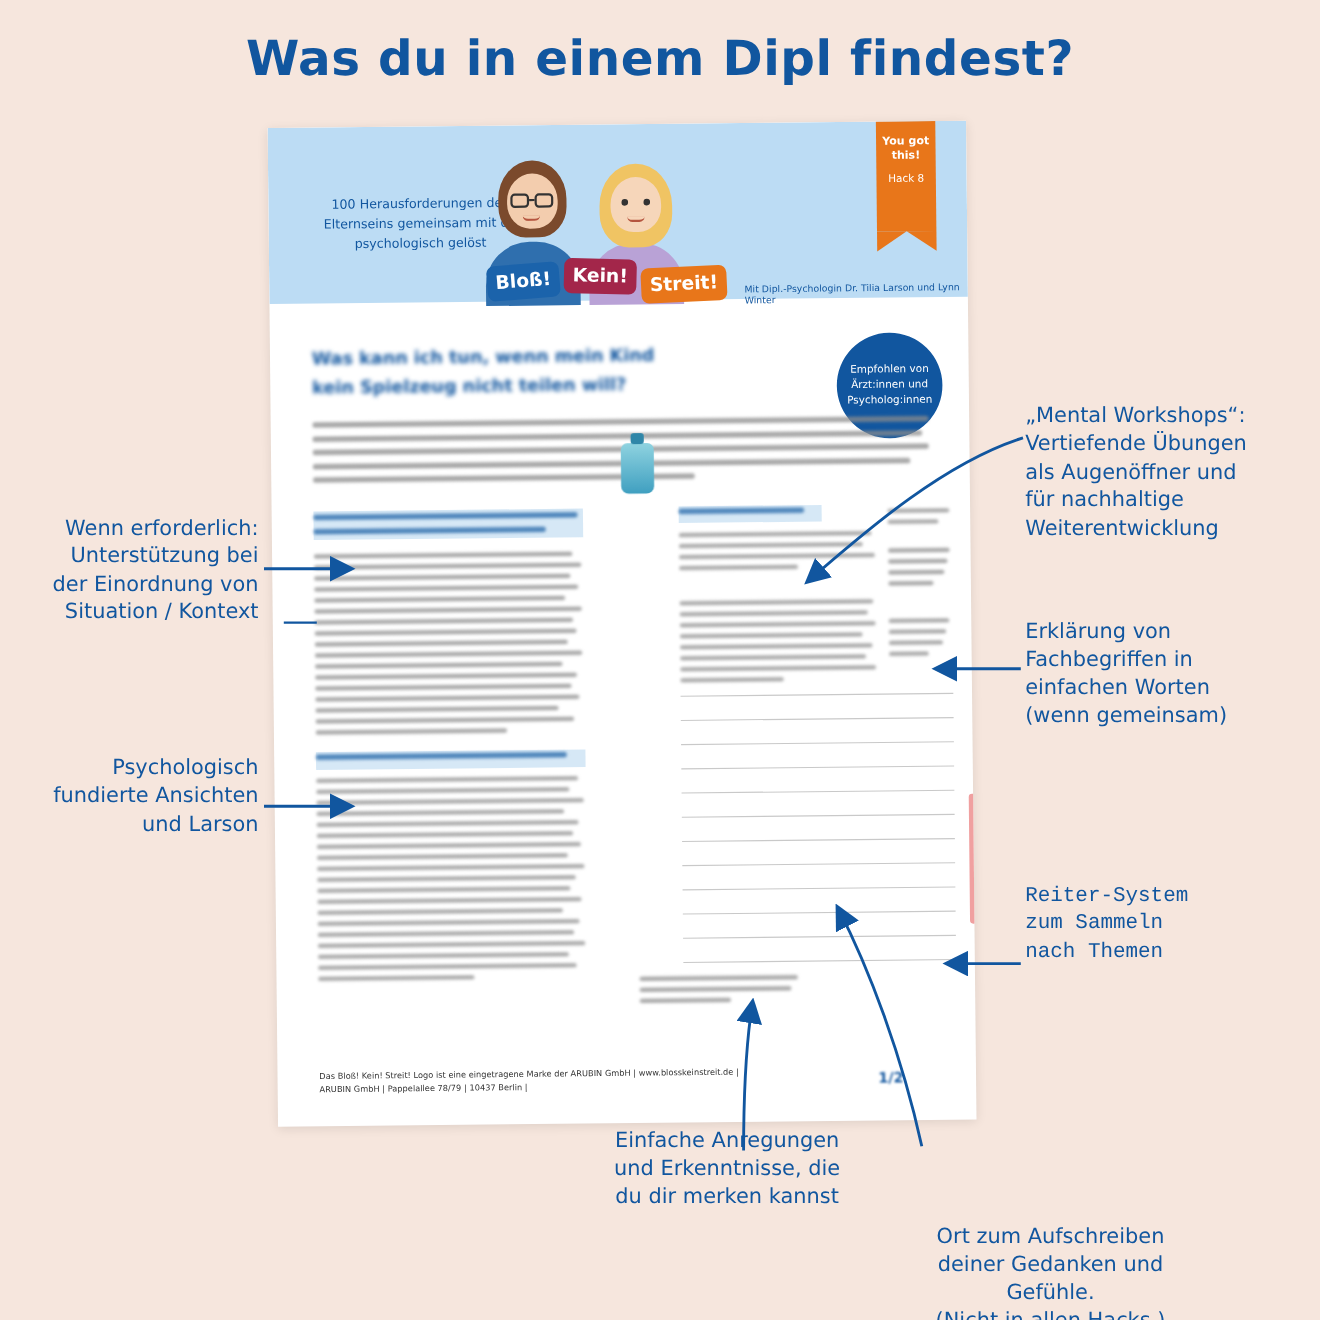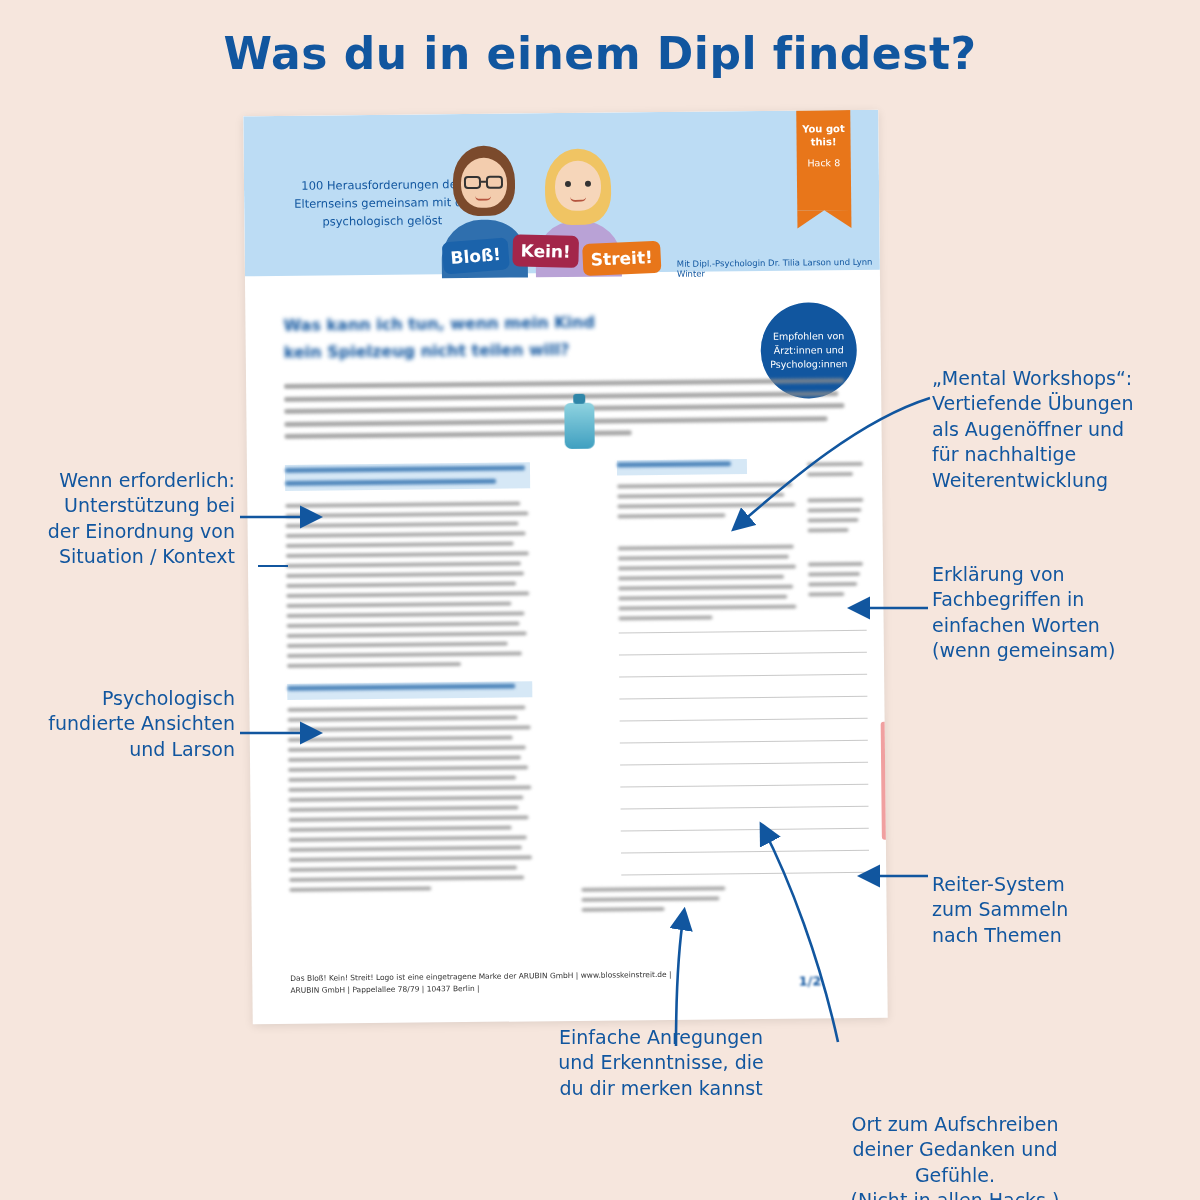--- a/index.html
+++ b/index.html
@@ -343,21 +343,21 @@
 Vertiefende Übungen
 als Augenöffner und
 für nachhaltige
 Weiterentwicklung</div>
 
 <div class="anno l" style="left:932px; top:562px; width:250px; white-space:pre-line;">Erklärung von
 Fachbegriffen in
 einfachen Worten
 (wenn gemeinsam)</div>
 
-<div class="anno l" style="left:932px; top:872px; width:230px; white-space:pre-line;">Reiter-System
+<div class="anno l" style="left:932px; top:802px; width:230px; white-space:pre-line;font-family:Liberation Mono, monospace;">Reiter-System
 zum Sammeln
 nach Themen</div>
 
 <div class="anno c" style="left:536px; top:1025px; width:250px; white-space:pre-line;">Einfache Anregungen
 und Erkenntnisse, die
 du dir merken kannst</div>
 
 <div class="anno c" style="left:820px; top:1112px; width:270px; white-space:pre-line;">Ort zum Aufschreiben
 deiner Gedanken und
 Gefühle.

